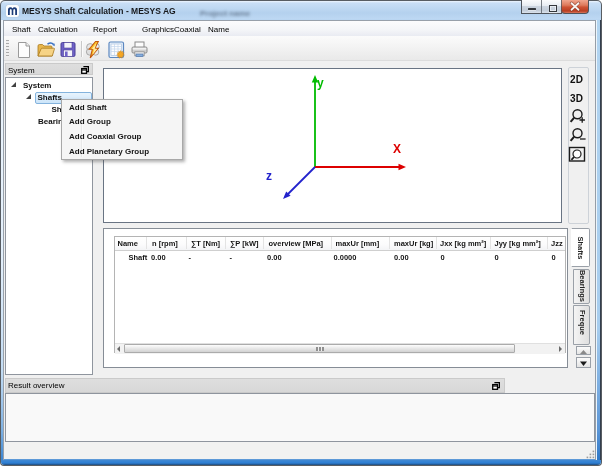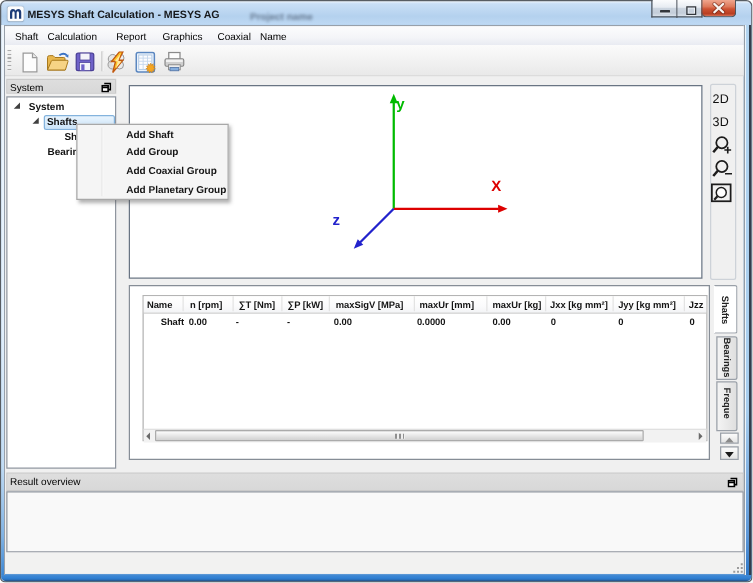--- a/index.html
+++ b/index.html
@@ -49,21 +49,21 @@
   #docktitle span{position:absolute;left:2px;top:1.5px;font-size:8px;font-weight:400;color:#000;}
   #tree{left:5px;top:76.5px;width:88px;height:298px;background:#fff;border:1px solid #8f959e;box-sizing:border-box;}
   .trow{position:absolute;font-size:8px;font-weight:600;color:#121212;}
   .arrow{position:absolute;width:0;height:0;border-left:5px solid transparent;border-bottom:5px solid #404040;}
   #sel{left:35px;top:91.5px;width:57px;height:12.5px;background:linear-gradient(180deg,#e9f4fd,#cbe4f9);
        border:1px solid #84b3dd;border-radius:2px;box-sizing:border-box;}
   
   #gview{left:103px;top:68px;width:459px;height:155px;background:#fff;border:1px solid #697483;box-sizing:border-box;}
   
   #rstrip{left:567.5px;top:67px;width:21px;height:156.5px;border:1px solid #cdd2d8;border-radius:2px;box-sizing:border-box;background:#f0f0f0;}
-  .rtxt{font-size:10px;font-weight:400;color:#101010;letter-spacing:.2px;}
+  .rtxt{font-size:10px;font-weight:700;color:#101010;letter-spacing:.2px;}
   
   #tpane{left:102.5px;top:228px;width:465px;height:140px;background:#fff;border:1px solid #868d96;box-sizing:border-box;}
   #tframe{left:113.5px;top:235.5px;width:452.5px;height:117.5px;border:1px solid #b4b4b4;box-sizing:border-box;background:#fff;}
   #thead{left:114.5px;top:236.5px;width:450.5px;height:13px;background:linear-gradient(180deg,#ffffff 0,#fbfbfc 60%,#f3f4f6 100%);}
   #hline{left:114.5px;top:249.5px;width:450.5px;height:1px;background:#cfcfcf;}
   .th{top:239px;font-size:7.5px;font-weight:700;color:#141414;}
   .td{top:253px;font-size:7.5px;font-weight:600;color:#141414;}
   
   .vsep{top:237px;width:1px;height:12px;background:#e3e3e3;}
   
@@ -74,33 +74,33 @@
     background:repeating-linear-gradient(90deg,#8f8f8f 0 1.5px,#efefef 1.5px 3px);}
   
   .vtab{left:571px;width:18.5px;box-sizing:border-box;border:1px solid #9aa0a8;background:linear-gradient(90deg,#f4f4f4,#dfdfdf);}
   .vtab span{position:absolute;left:3.5px;top:50%;transform:translateY(-50%);font-size:7.5px;font-weight:600;color:#222;writing-mode:vertical-rl;}
   #vtab1{top:228px;height:39px;background:#fff;border-left:1px solid #fff;border-radius:0 2px 2px 0;}
   #vtab2{top:268.5px;height:35.5px;left:573px;width:16.5px;border-radius:0 2px 2px 0;}
   #vtab3{top:305px;height:40px;left:573px;width:16.5px;border-radius:0 2px 2px 0;}
   .tsb{left:575.5px;width:15px;height:9px;background:linear-gradient(180deg,#fcfcfc,#e4e4e4);border:1px solid #9aa0a8;box-sizing:border-box;text-align:center;}
   .tsb:after{content:"";position:absolute;left:4px;}
   
-  #rdtitle{left:5px;top:377.5px;width:590px;height:15px;
+  #rdtitle{left:5px;top:377.5px;width:500px;height:15px;
      background:linear-gradient(180deg,#dedede 0,#d8d8d8 100%);
      border:1px solid #cacaca;box-sizing:border-box;}
   #rdtitle span{position:absolute;left:2px;top:2.5px;font-size:8px;font-weight:400;color:#000;}
   #rdbody{left:5px;top:393px;width:590px;height:48.5px;background:#f9f9f9;border:1px solid #8f959e;box-sizing:border-box;}
   
   #status{left:4px;top:442px;width:591px;height:16.5px;background:#f2f2f1;}
   #gripdots{left:586px;top:450px;width:9px;height:9px;}
   
   #cmenu{left:61px;top:98.5px;width:122px;height:61.5px;background:#f5f5f5;border:1px solid #a8a8a8;
      box-sizing:border-box;box-shadow:2px 2px 3px rgba(80,80,80,.45);}
   #cmenu .gut{position:absolute;left:19px;top:2px;bottom:2px;width:1px;background:#e9e9e9;border-right:1px solid #fafafa;}
-  .cmi{position:absolute;left:39px;font-size:8px;font-weight:600;color:#161616;}
+  .cmi{position:absolute;left:7px;font-size:8px;font-weight:600;color:#161616;}
 </style></head>
 <body>
 <div id="outer"></div>
 <div id="glass"></div>
 <div id="glassbot"></div>
 <div id="body" class="abs"></div>
 <div id="edgeL" class="abs"></div>
 <div id="edgeR" class="abs"></div>
 
 <div id="appicon" class="abs">
@@ -123,21 +123,21 @@
   <g stroke="#f6f3f0" stroke-width="1.9" stroke-linecap="round">
     <line x1="10.5" y1="3.2" x2="17.5" y2="9.8"></line>
       <line x1="17.5" y1="3.2" x2="10.5" y2="9.8"></line>
   </g>
 </svg>
 
 <div id="menubar" class="abs"></div>
 <div class="abs mi" style="left:12px">Shaft</div>
 <div class="abs mi" style="left:38px">Calculation</div>
 <div class="abs mi" style="left:93px">Report</div>
-<div class="abs mi" style="left:130px">Graphics</div>
+<div class="abs mi" style="left:142px">Graphics</div>
 <div class="abs mi" style="left:174px">Coaxial</div>
 <div class="abs mi" style="left:208px">Name</div>
 
 <div id="toolbar" class="abs"></div>
 <div id="tbhandle" class="abs"></div>
 <svg class="abs" style="left:17px;top:41px" width="132" height="18" viewBox="0 0 132 18">
 
   <g>
     <path d="M1.5 1.5 h7.5 l3.5 3.5 v11.5 h-11 z" fill="#fdfdfd" stroke="#9a9a9a" stroke-width="1"></path>
     <path d="M9 1.5 v3.5 h3.5" fill="#eee" stroke="#9a9a9a" stroke-width="1"></path>
@@ -246,21 +246,21 @@
 <div class="abs vsep" style="left:330.5px"></div>
 <div class="abs vsep" style="left:389px"></div>
 <div class="abs vsep" style="left:436px"></div>
 <div class="abs vsep" style="left:489.5px"></div>
 <div class="abs vsep" style="left:547px"></div>
 <div id="hline" class="abs"></div>
 <div class="abs th" style="left:117.5px">Name</div>
 <div class="abs th" style="left:152px">n [rpm]</div>
 <div class="abs th" style="left:191px">∑T [Nm]</div>
 <div class="abs th" style="left:230px">∑P [kW]</div>
-<div class="abs th" style="left:268.5px">maxSigV [MPa]</div>
+<div class="abs th" style="left:268.5px">overview [MPa]</div>
 <div class="abs th" style="left:335.5px">maxUr [mm]</div>
 <div class="abs th" style="left:394px">maxUr [kg]</div>
 <div class="abs th" style="left:440px">Jxx [kg mm²]</div>
 <div class="abs th" style="left:494.5px">Jyy [kg mm²]</div>
 <div class="abs th" style="left:551px">Jzz</div>
 <div class="abs td" style="left:128.5px">Shaft</div>
 <div class="abs td" style="left:151px">0.00</div>
 <div class="abs td" style="left:188.5px">-</div>
 <div class="abs td" style="left:229.5px">-</div>
 <div class="abs td" style="left:267px">0.00</div>

